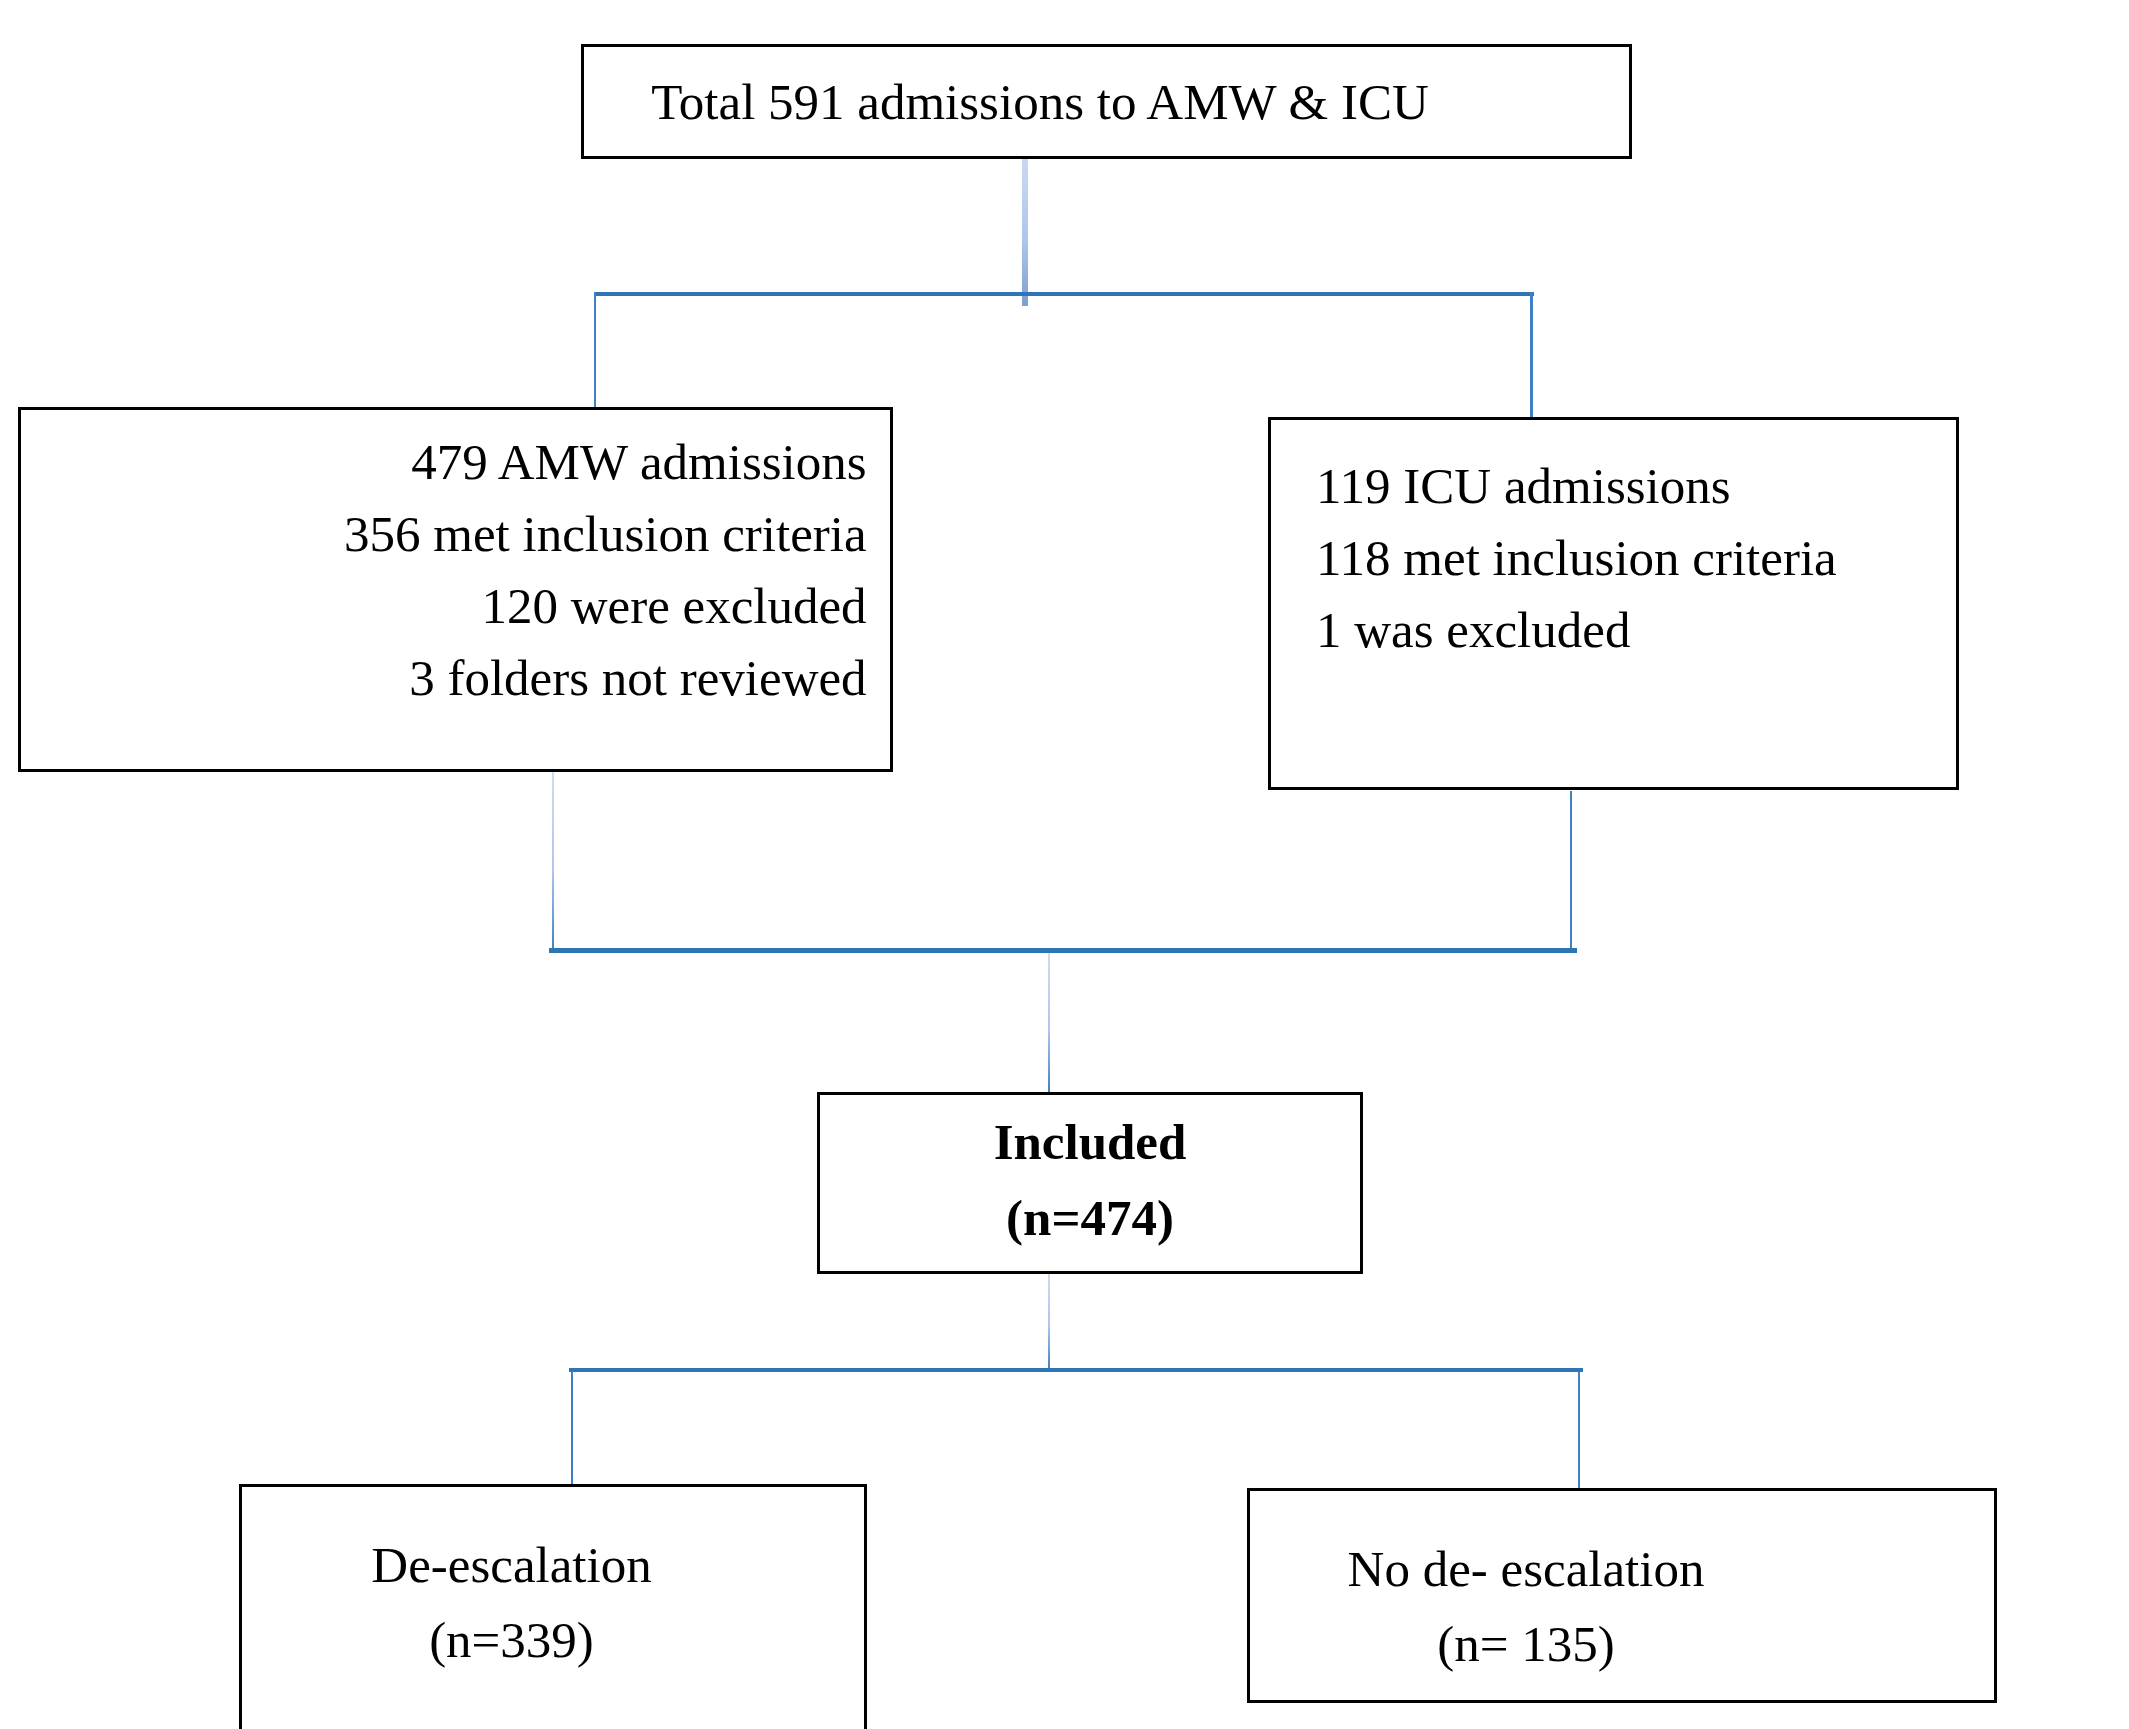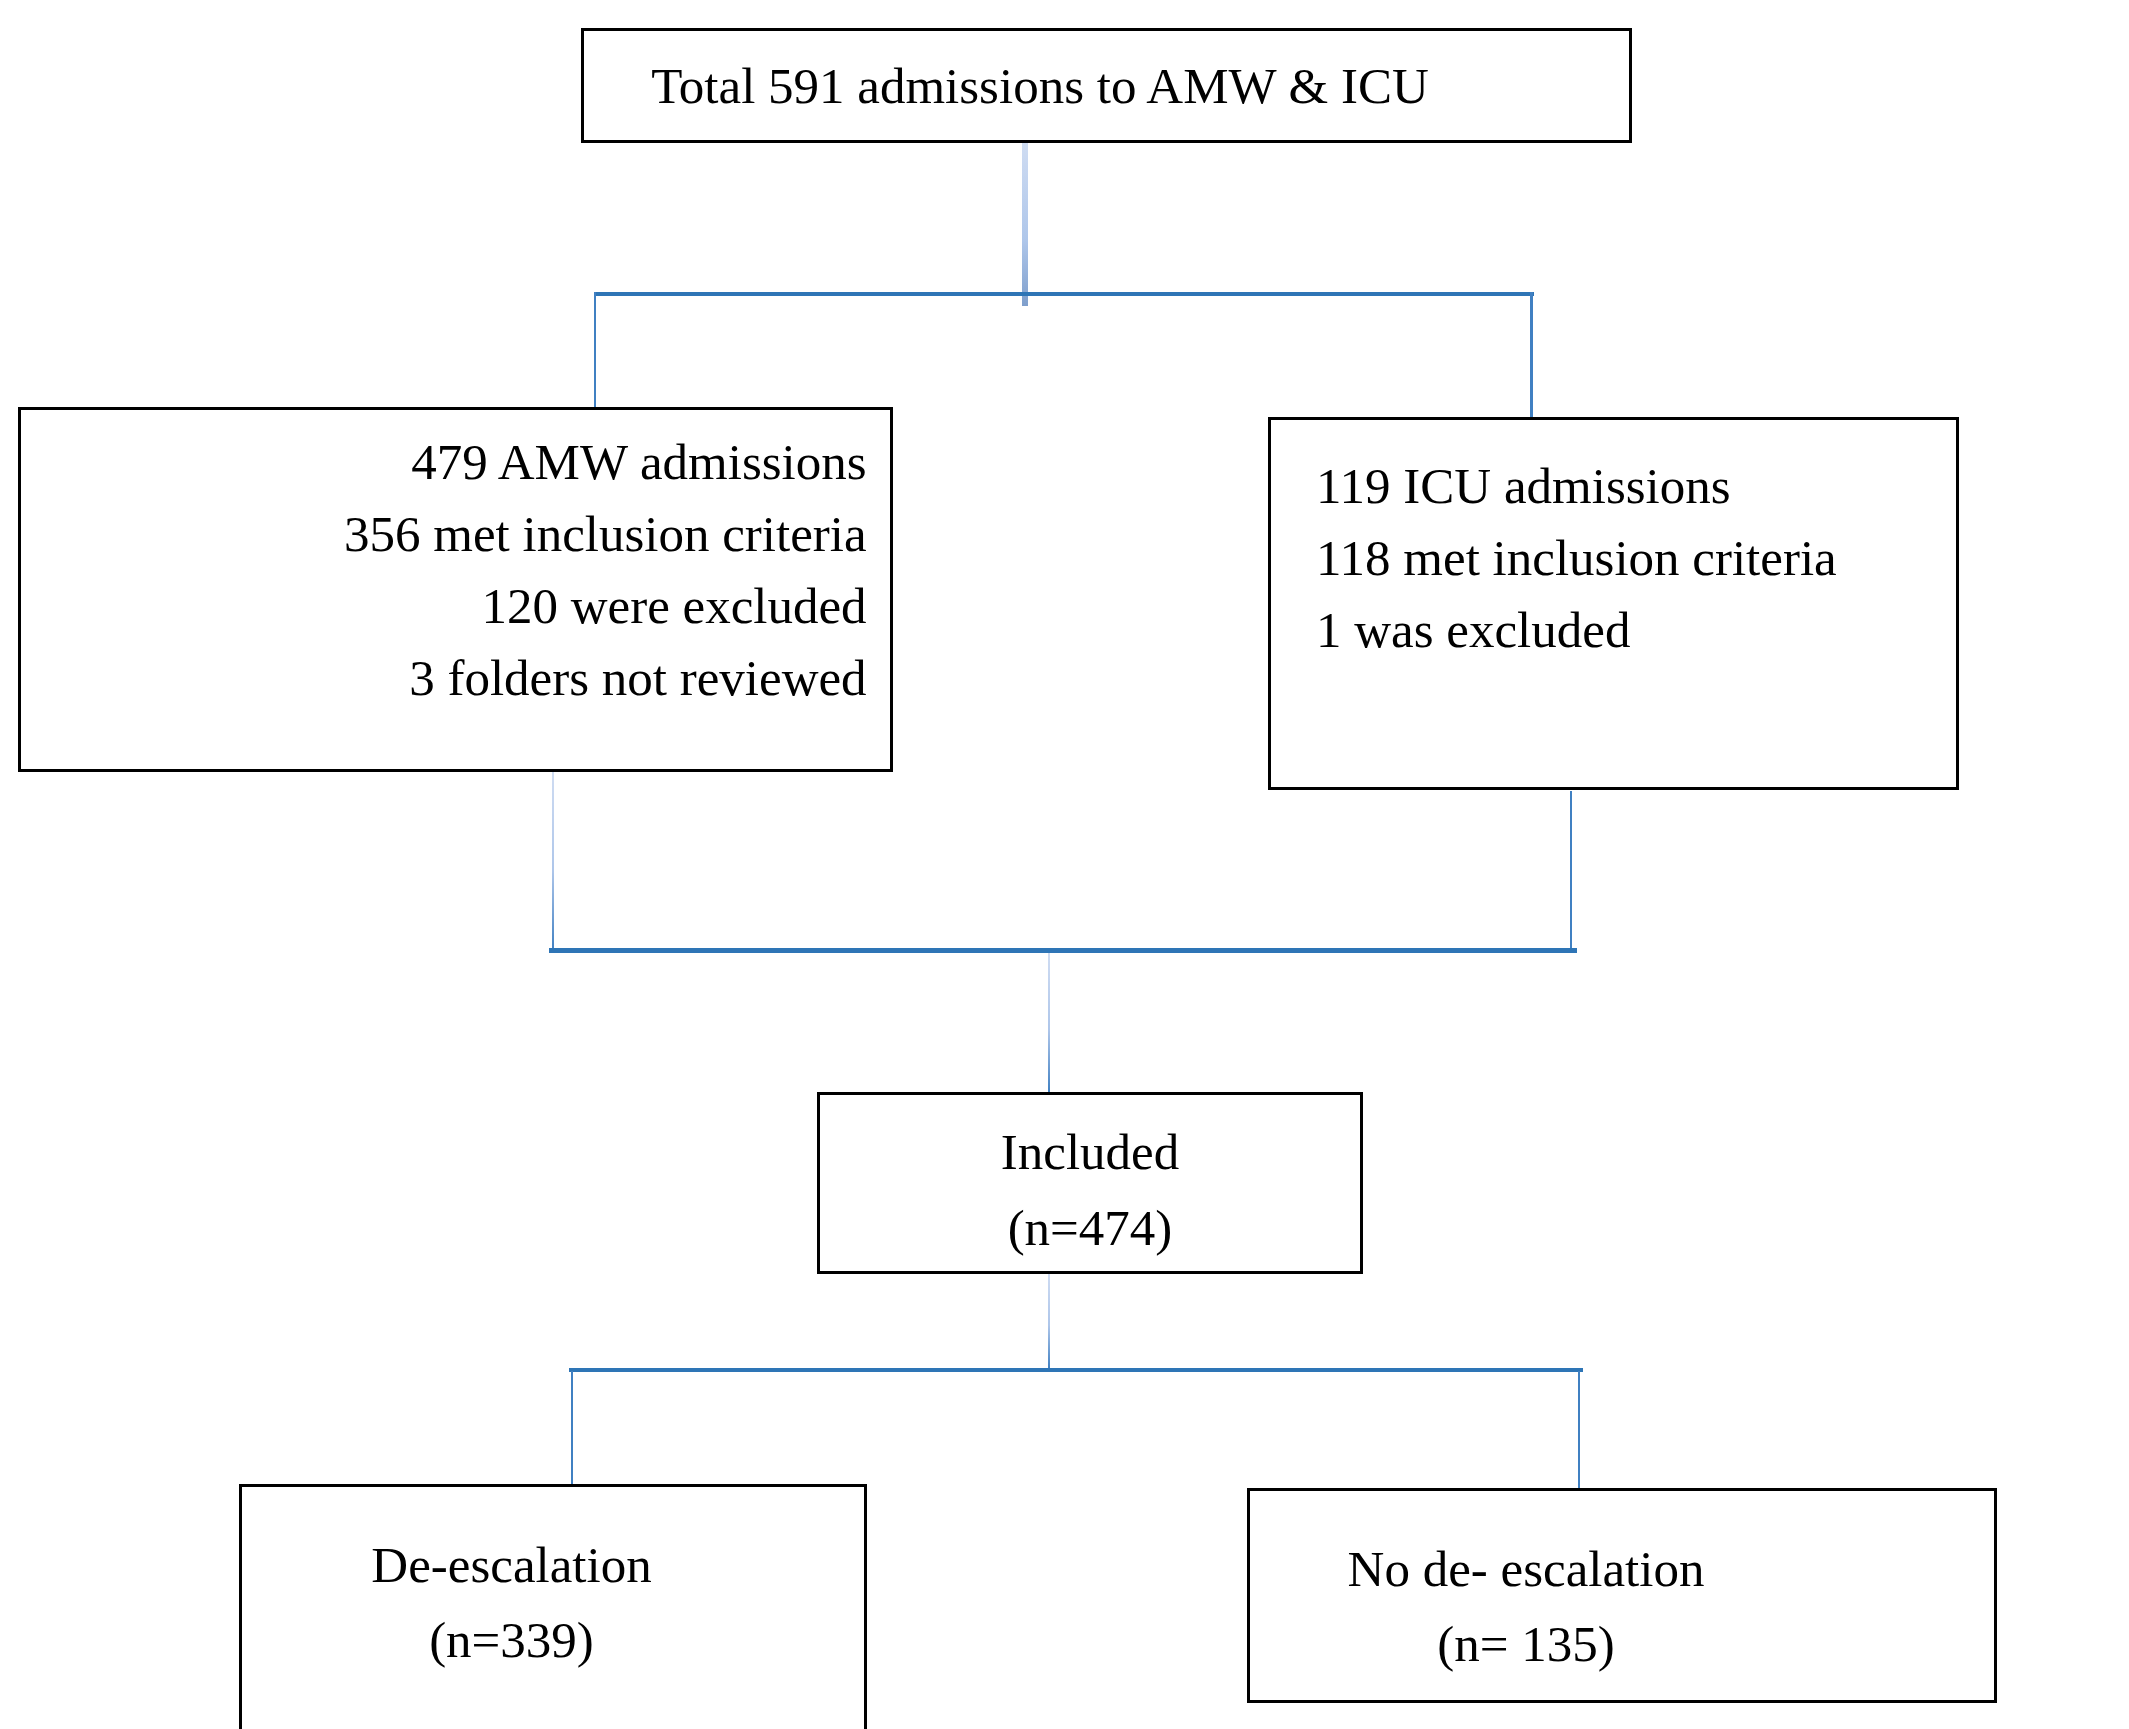--- a/index.html
+++ b/index.html
@@ -22,40 +22,41 @@
     border: 3.1px solid var(--box-border, #000000);
     background: #ffffff;
     font-size: 51px;
     line-height: 72px;
     color: var(--text, #000000);
   }
   .fc-box .line { display: block; }
 
   
   .box-total {
-    left: 581px; top: 28px; width: 1051px; height: 115px;
+    left: 581px; top: 44px; width: 1051px; height: 115px;
     display: flex; align-items: center; justify-content: center;
     text-align: center;
     padding-right: 133px;
   }
   .box-amw {
     left: 18px; top: 407px; width: 875px; height: 365px;
     padding: 15.6px 23.4px 0 43px;
     text-align: right;
   }
   .box-icu {
     left: 1268px; top: 417px; width: 691px; height: 373px;
     padding: 30px 23.4px 0 45px;
     text-align: left;
   }
   .box-included {
     left: 817px; top: 1092px; width: 546px; height: 182px;
-    padding-top: 19px;
+    padding-top: 9px;
     text-align: center;
     line-height: 76px;
+    font-weight: bold;
   }
   .box-deesc {
     left: 239px; top: 1484px; width: 628px; height: 279px;
     padding-top: 41px; padding-right: 83px;
     text-align: center;
     line-height: 75px;
   }
   .box-nodeesc {
     left: 1247px; top: 1488px; width: 750px; height: 215px;
     padding-top: 41px; padding-right: 192px;

